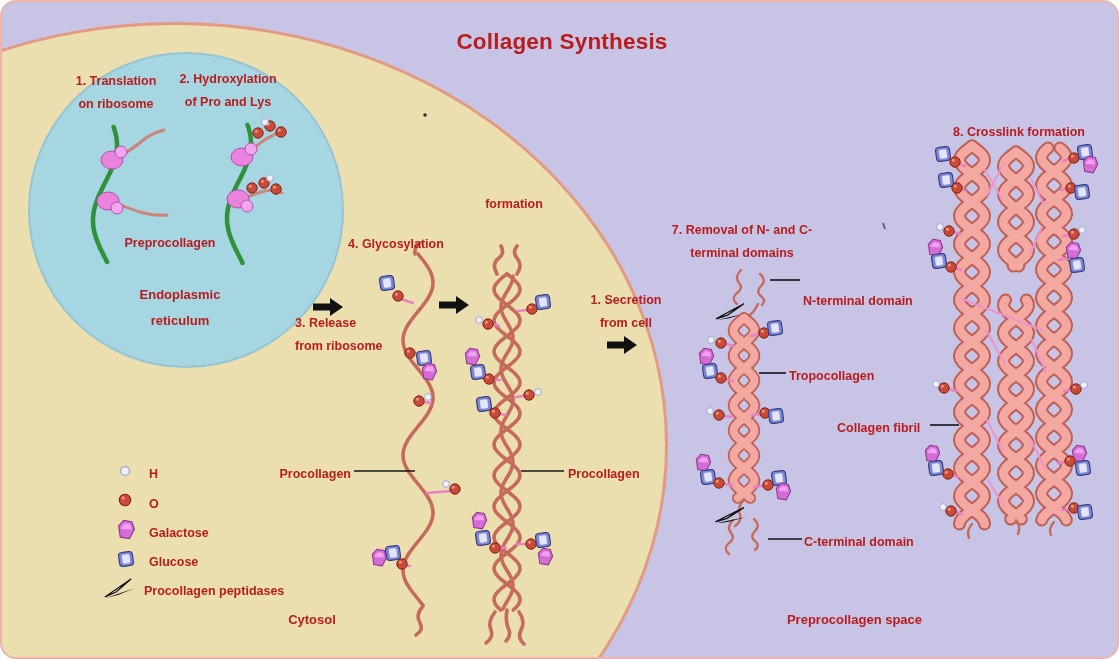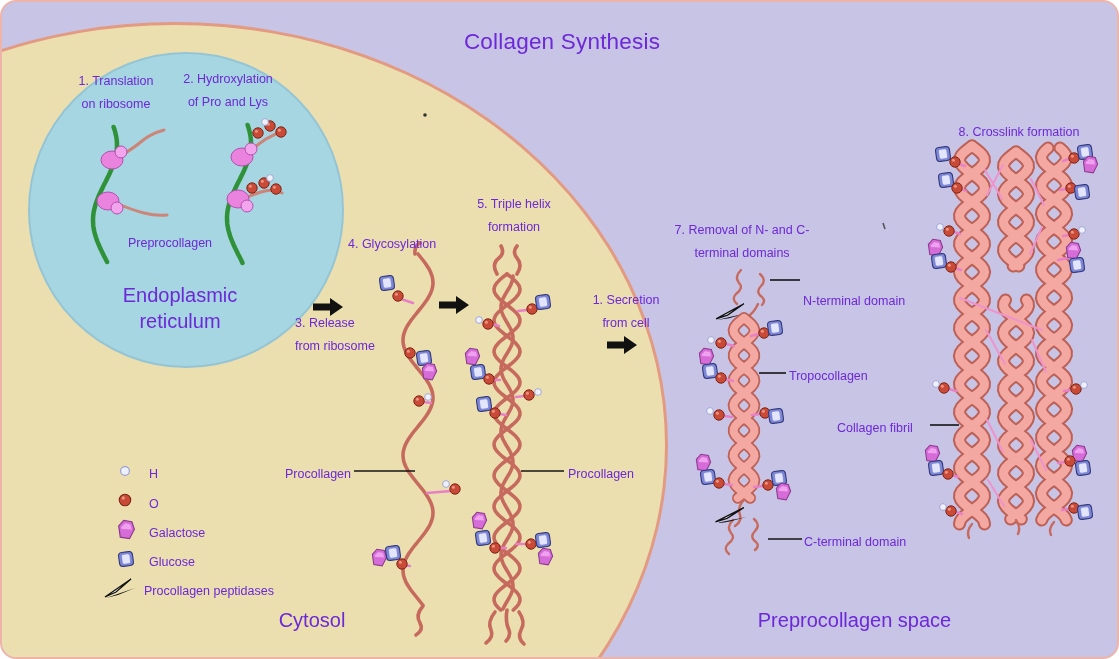--- a/index.html
+++ b/index.html
@@ -3,24 +3,24 @@
 <meta charset="utf-8">
 <style>
   html,body{margin:0;padding:0;background:#ffffff;font-family:"Liberation Sans",sans-serif;}
   .canvas{position:relative;width:1115px;height:655px;background:var(--background,#c8c4e6);
           border:2px solid #eeb4aa;border-radius:16px;overflow:hidden;}
   .cell{position:absolute;left:-320px;top:20px;width:980px;height:840px;border-radius:50%;
         background:var(--cell_cytosol,#ebdfb0);border:3px solid var(--cell_border,#e39a82);}
   .er{position:absolute;left:26px;top:50px;width:312px;height:312px;border-radius:50%;
       background:var(--er_fill,#a6d6e2);border:2px solid #95c5d4;}
   .art{position:absolute;left:0;top:0;width:1115px;height:655px;}
-  .lbl{position:absolute;font-weight:normal;font-size:12.5px;line-height:23px;color:#6d28d9;white-space:nowrap;}
+  .lbl{position:absolute;font-weight:bold;font-size:12.5px;line-height:23px;color:#b91c1c;white-space:nowrap;}
   .ctr{text-align:center}.rgt{text-align:right}
   .ln{display:block}
-  .big{font-size:20px;line-height:26px;}
+  .big{font-size:13px;line-height:26px;}
   .title{font-size:22.5px;line-height:28px;letter-spacing:.2px;}
   
   .mrna{fill:none;stroke:var(--mrna_green,#2f9138);stroke-width:4.5;stroke-linecap:round}
   .chain{fill:none;stroke:#cb8579;stroke-width:3;stroke-linecap:round}
   .strand{fill:none;stroke:var(--strand_salmon,#c76a5e);stroke-width:3.6;stroke-linecap:round}
   .frag{fill:none;stroke:var(--strand_salmon,#c76a5e);stroke-width:2.4;stroke-linecap:round}
   .braid-o{fill:none;stroke:var(--fibril_outline,#bd6055);stroke-width:13;stroke-linecap:round}
   .braid-f{fill:none;stroke:var(--fibril_pink,#f4a8a2);stroke-width:9;stroke-linecap:round}
   .braid-o2{fill:none;stroke:var(--fibril_outline,#bd6055);stroke-width:11.5;stroke-linecap:round}
   .braid-f2{fill:none;stroke:var(--fibril_pink,#f4a8a2);stroke-width:8;stroke-linecap:round}
@@ -309,21 +309,20 @@
       <span class="ln">of Pro and Lys</span>
   </div>
   <div class="lbl" style="left:293px;top:310px;width:120px">
     <span class="ln">3. Release</span>
       <span class="ln">from ribosome</span>
   </div>
   <div class="lbl" style="left:346px;top:231px;width:120px">
     <span class="ln">4. Glycosylation</span>
   </div>
   <div class="lbl ctr" style="left:442px;top:191px;width:140px">
-    <span class="ln">5. Triple helix</span>
       <span class="ln">formation</span>
   </div>
   <div class="lbl ctr" style="left:554px;top:287px;width:140px">
     <span class="ln">1. Secretion</span>
       <span class="ln">from cell</span>
   </div>
   <div class="lbl ctr" style="left:655px;top:217px;width:170px">
     <span class="ln">7. Removal of N- and C-</span>
       <span class="ln">terminal domains</span>
   </div>

